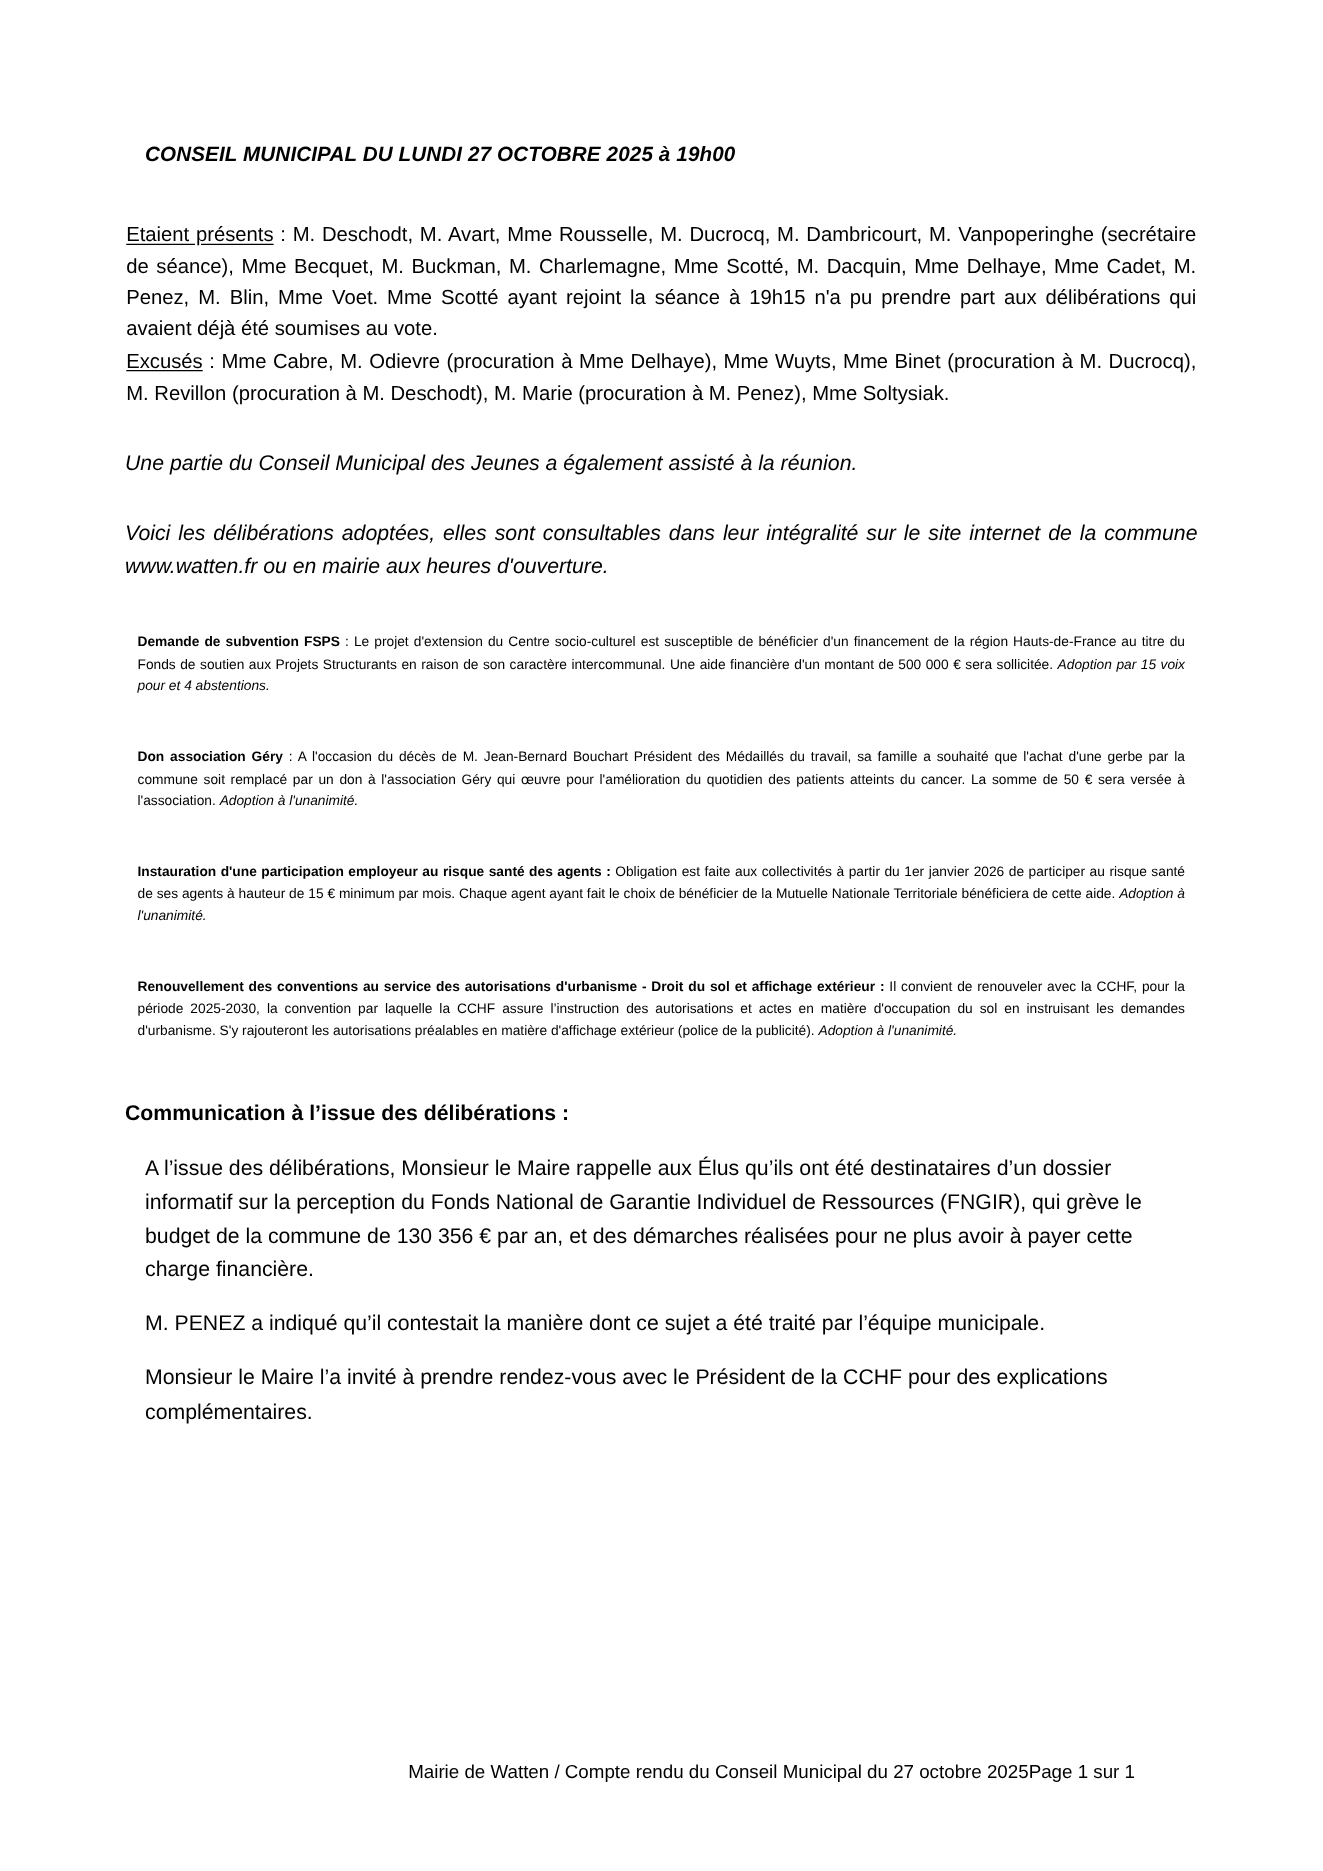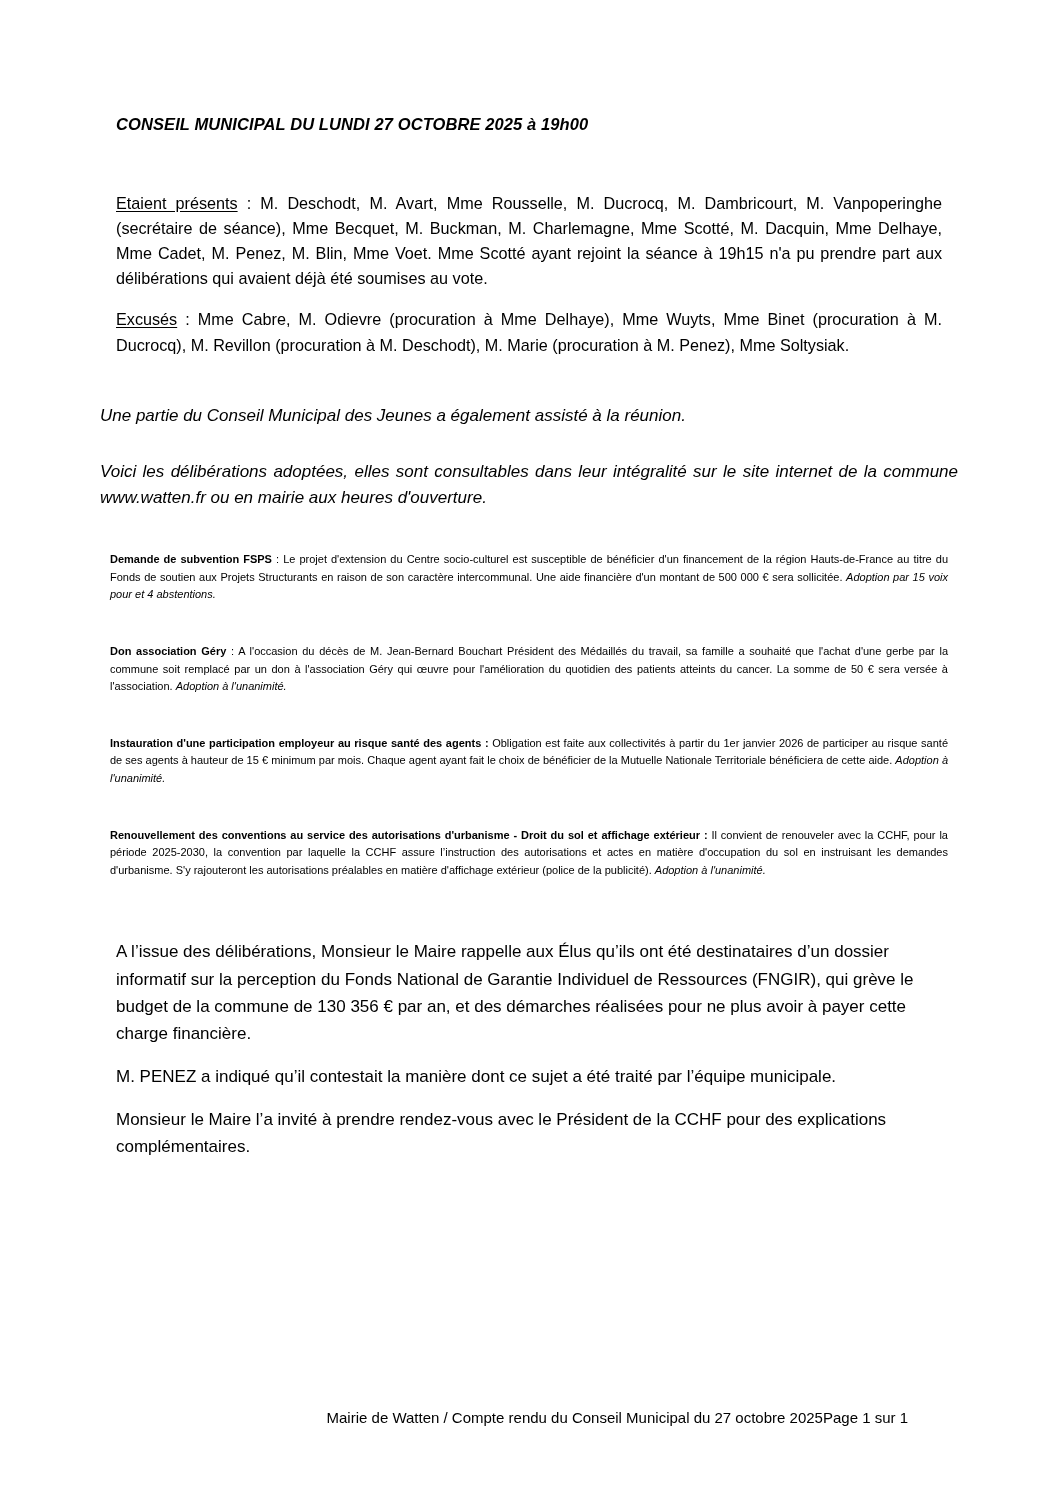--- a/index.html
+++ b/index.html
@@ -43,21 +43,21 @@
     padding-top: 31px;
   }
   .attendees-block {
     font-size: 16.2px;
     line-height: 1.55;
     text-align: justify;
     margin: 0;
     padding-top: 25px;
   }
   .attendees-block p {
-    margin: 16px;
+    margin: 1px;
   }
   .u-label {
     text-decoration: underline;
     text-underline-offset: 2px;
   }
   .note-italic {
     font-style: italic;
     font-size: 17px;
     line-height: 1.58;
     text-align: justify;
@@ -129,20 +129,21 @@
     <p class="section"><span class="lead">Demande de subvention FSPS</span><span> : </span><span>Le projet d'extension du Centre socio-culturel est susceptible de bénéficier d'un financement de la région Hauts-de-France au titre du Fonds de soutien aux Projets Structurants en raison de son caractère intercommunal. Une aide financière d'un montant de 500 000 € sera sollicitée. </span><span class="adopt">Adoption par 15 voix pour et 4 abstentions.</span></p>
 
 
     <p class="section"><span class="lead">Don association Géry</span><span> : </span><span>A l'occasion du décès de M. Jean-Bernard Bouchart Président des Médaillés du travail, sa famille a souhaité que l'achat d'une gerbe par la commune soit remplacé par un don à l'association Géry qui œuvre pour l'amélioration du quotidien des patients atteints du cancer. La somme de 50 € sera versée à l'association. </span><span class="adopt">Adoption à l'unanimité.</span></p>
 
     <p class="section"><span class="lead">Instauration d'une participation employeur au risque santé des agents :</span><span> </span><span>Obligation est faite aux collectivités à partir du 1er janvier 2026 de participer au risque santé de ses agents à hauteur de 15 € minimum par mois. Chaque agent ayant fait le choix de bénéficier de la Mutuelle Nationale Territoriale bénéficiera de cette aide. </span><span class="adopt">Adoption à l'unanimité.</span></p>
 
     <p class="section"><span class="lead">Renouvellement des conventions au service des autorisations d'urbanisme - Droit du sol et affichage extérieur :</span><span> </span><span>Il convient de renouveler avec la CCHF, pour la période 2025-2030, la convention par laquelle la CCHF assure l’instruction des autorisations et actes en matière d'occupation du sol en instruisant les demandes d'urbanisme. S'y rajouteront les autorisations préalables en matière d'affichage extérieur (police de la publicité). </span><span class="adopt">Adoption à l'unanimité.</span></p>
 
     <div class="comm-block">
+      <span class="comm-heading">Communication à l’issue des délibérations :</span>
       <p>A l’issue des délibérations, Monsieur le Maire rappelle aux Élus qu’ils ont été destinataires d’un dossier informatif sur la perception du Fonds National de Garantie Individuel de Ressources (FNGIR), qui grève le budget de la commune de 130 356 € par an, et des démarches réalisées pour ne plus avoir à payer cette charge financière.</p>
       <p>M. PENEZ a indiqué qu’il contestait la manière dont ce sujet a été traité par l’équipe municipale.</p>
       <p>Monsieur le Maire l’a invité à prendre rendez-vous avec le Président de la CCHF pour des explications complémentaires.</p>
     </div>
 
   </div>
 
   <div class="footer">
     <span>Mairie de Watten / Compte rendu du Conseil Municipal du 27 octobre 2025</span>
     <span class="page-num">Page 1 sur 1</span>

